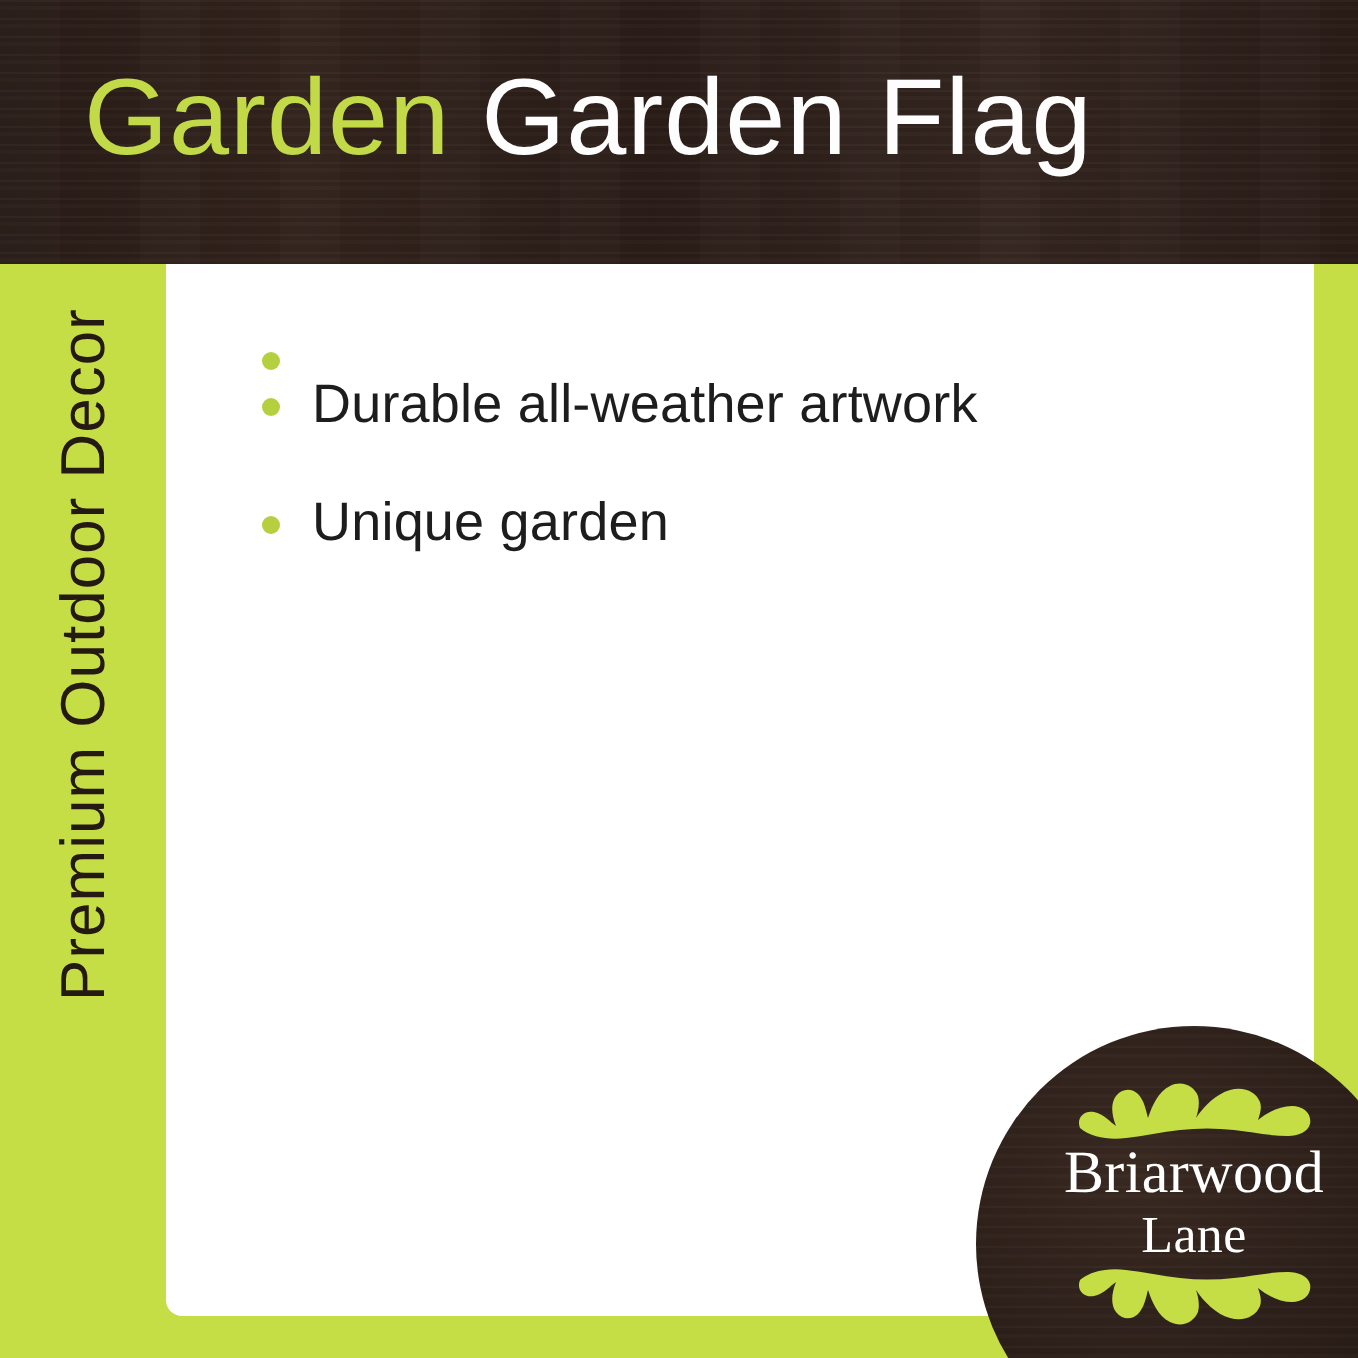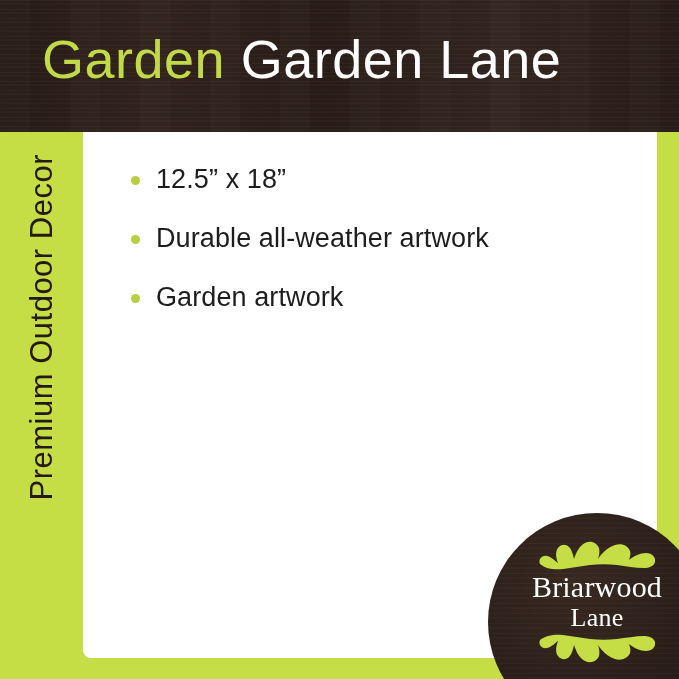--- a/index.html
+++ b/index.html
@@ -209,44 +209,43 @@
     letter-spacing: 0.2px;
   }
 </style>
 </head>
 <body>
 
 <div class="product-card">
 
   <div class="header-bar">
     <div class="header-title">
-      <span class="title-premium">Garden</span><span class="title-rest"> Garden Lane</span>
+      <span class="title-premium">Garden</span><span class="title-rest"> Garden Flag</span>
     </div>
   </div>
 
   <div class="sidebar-strip"></div>
   <div class="sidebar-label">
     <span class="sidebar-label-text">Premium Outdoor Decor</span>
   </div>
 
   <div class="right-strip"></div>
 
   <div class="content-panel">
     <ul class="feature-list">
       <li class="feature-item">
         <span class="feature-bullet"></span>
-        <span>12.5” x 18”</span>
       </li>
       <li class="feature-item">
         <span class="feature-bullet"></span>
         <span>Durable all-weather artwork</span>
       </li>
       <li class="feature-item">
         <span class="feature-bullet"></span>
-        <span>Garden artwork</span>
+        <span>Unique garden</span>
       </li>
     </ul>
   </div>
 
   <div class="logo-badge">
     <svg class="logo-leaf logo-leaf-top" viewBox="0 0 122 42">
       <path fill="#c6de45" d="M4 33 C2 28 6 24 11 25 C16 26 19 30 22 32 C20 27 19 21 22 17 C25 13 30 13 33 16 C36 19 37 24 38 28 C40 22 43 15 49 12 C55 9 61 12 63 17 C64 21 63 25 62 28 C66 22 72 16 79 14 C86 12 92 15 94 20 C95 23 94 26 93 29 C98 25 104 22 110 22 C116 22 120 26 119 31 C118 35 113 37 108 37 C99 37 90 35 81 34 C72 33 63 33 54 34 C45 35 36 37 27 38 C19 39 10 38 4 33 Z"></path>
     </svg>
 
     <div class="logo-wordmark">

